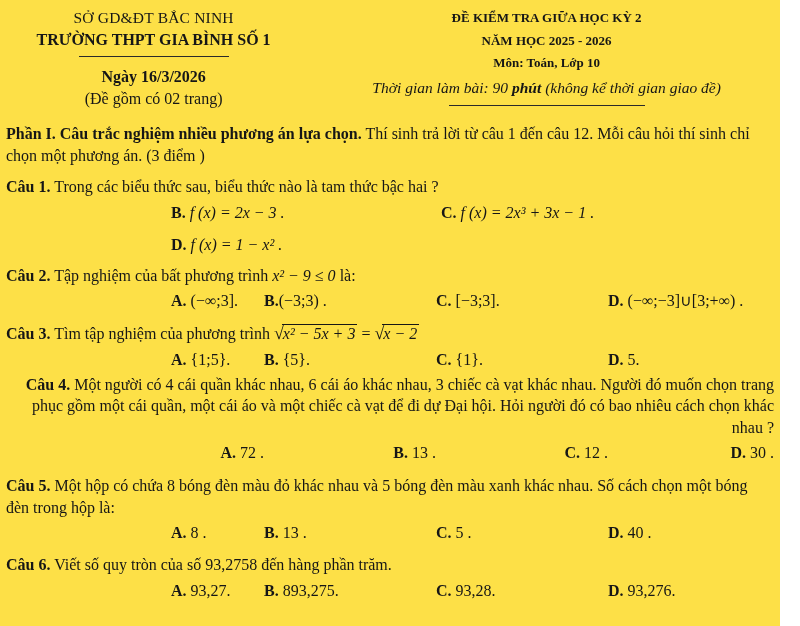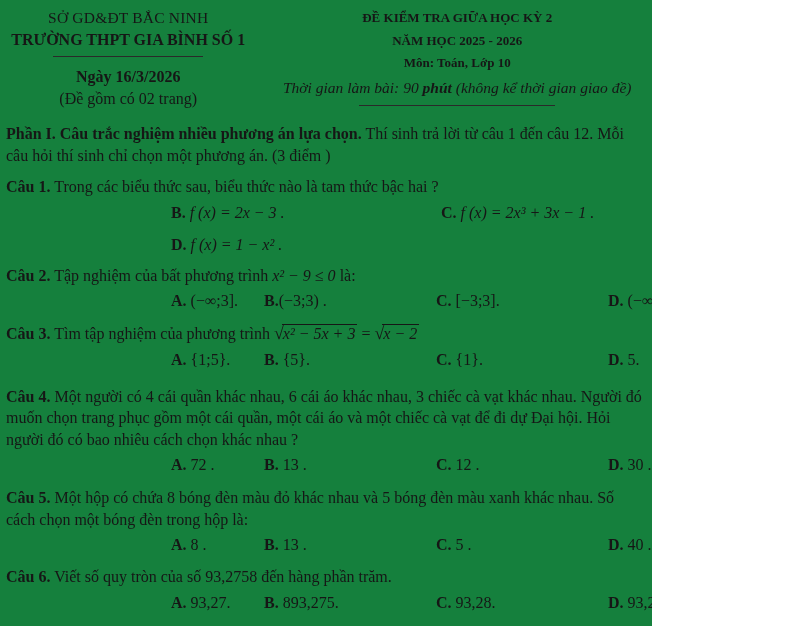--- a/index.html
+++ b/index.html
@@ -1,20 +1,20 @@
 <!DOCTYPE html>
 <html><head>
 <meta charset="utf-8">
 <style>
   * { margin:0; padding:0; box-sizing:border-box; }
   html,body { background:#ffffff; }
   .page {
     position:relative;
-    width:652px; height:626px;
-    background:#15803d;
+    width:780px; height:626px;
+    background:#fde047;
     color:#161616;
     font-family:"Liberation Serif", serif;
     font-size:16px;
     overflow:hidden;
   }
   
   .hdr { display:flex; padding-top:7px; }
   .hdr-left { width:308px; text-align:center; }
   .hdr-right { width:468px; text-align:center; margin-left:6px; }
   .hdr-line { line-height:22px; }
@@ -55,21 +55,21 @@
   }
   .opt { white-space:nowrap; }
   .opt-letter { font-weight:bold; }
   
   .sqrt { white-space:nowrap; }
   .rad-sign { font-style:normal; font-size:18px; }
   .radicand { border-top:1.4px solid #161616; padding:0 2px 0 1px; margin-left:-2px; }
   .q1 { margin-top:10px; }
   .q2 { margin-top:9px; }
   .q3 { margin-top:10px; }
-  .q4 { margin-top:14px; }
+  .q4 { margin-top:2px;text-align:right; }
   .q5 { margin-top:10px; }
   .q6 { margin-top:9px; }
 </style>
 </head>
 <body>
 
 <div class="page">
 
   <div class="hdr">
     <div class="hdr-left">

